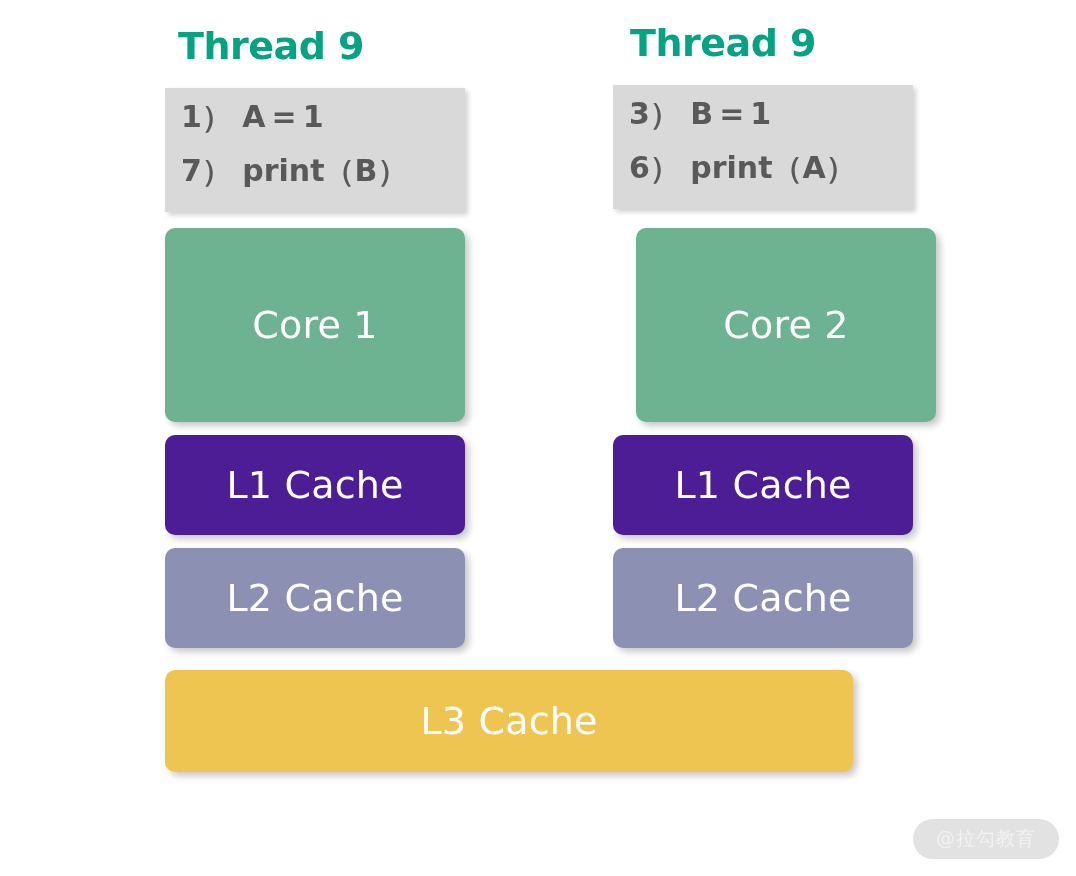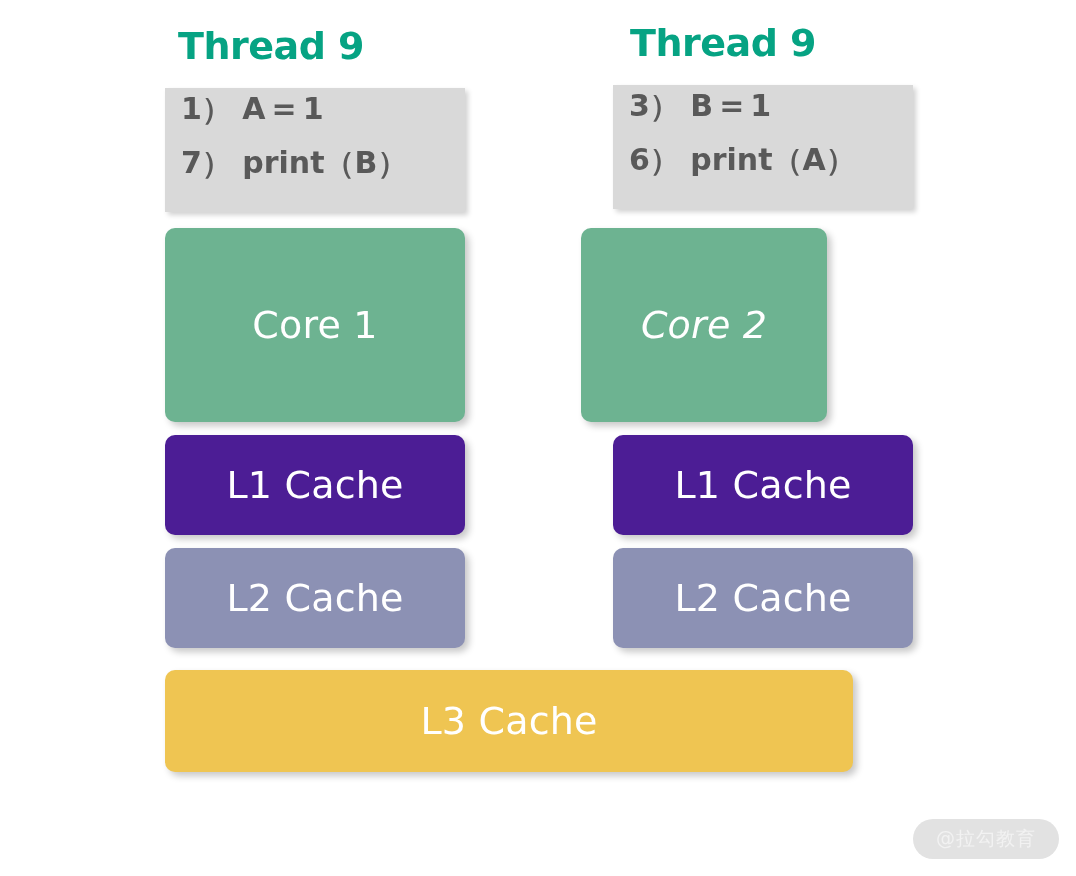--- a/index.html
+++ b/index.html
@@ -36,21 +36,21 @@
   }
   #thread1-title { left: 178px; top: 27px; }
   #thread2-title { left: 630px; top: 24px; }
 
   
   .code-box {
     position: absolute;
     background: #d9d9d9;
     box-shadow: 3px 3px 5px rgba(0,0,0,0.18);
     box-sizing: border-box;
-    padding: 6px 0 0 16px;
+    padding: 14px 0 0 16px;
   }
   #code-box-1 { left: 165px; top: 88px; width: 300px; height: 124px; }
   #code-box-2 { left: 613px; top: 85px; width: 300px; height: 124px; }
 
   .code-line {
     font-family: "DejaVu Sans", "Liberation Sans", sans-serif;
     font-weight: bold;
     font-size: 30px;
     color: #595959;
     line-height: 1;
@@ -72,21 +72,21 @@
     letter-spacing: 0.2px;
     box-sizing: border-box;
   }
 
   .core   { background: #6db391; }
   .l1     { background: #4c1d95; }
   .l2     { background: #8c91b4; }
   .l3     { background: #efc552; }
 
   #core-1 { left: 165px; top: 228px; width: 300px; height: 194px; }
-  #core-2 { left: 581px; top: 228px; width: 246px; height: 194px; font-style: italic; }
+  #core-2 { left: 636px; top: 228px; width: 300px; height: 194px; }
   #l1-1   { left: 165px; top: 435px; width: 300px; height: 100px; }
   #l1-2   { left: 613px; top: 435px; width: 300px; height: 100px; }
   #l2-1   { left: 165px; top: 548px; width: 300px; height: 100px; }
   #l2-2   { left: 613px; top: 548px; width: 300px; height: 100px; }
   #l3     { left: 165px; top: 670px; width: 688px; height: 102px; }
 
   
   #watermark {
     position: absolute;
     left: 913px;

